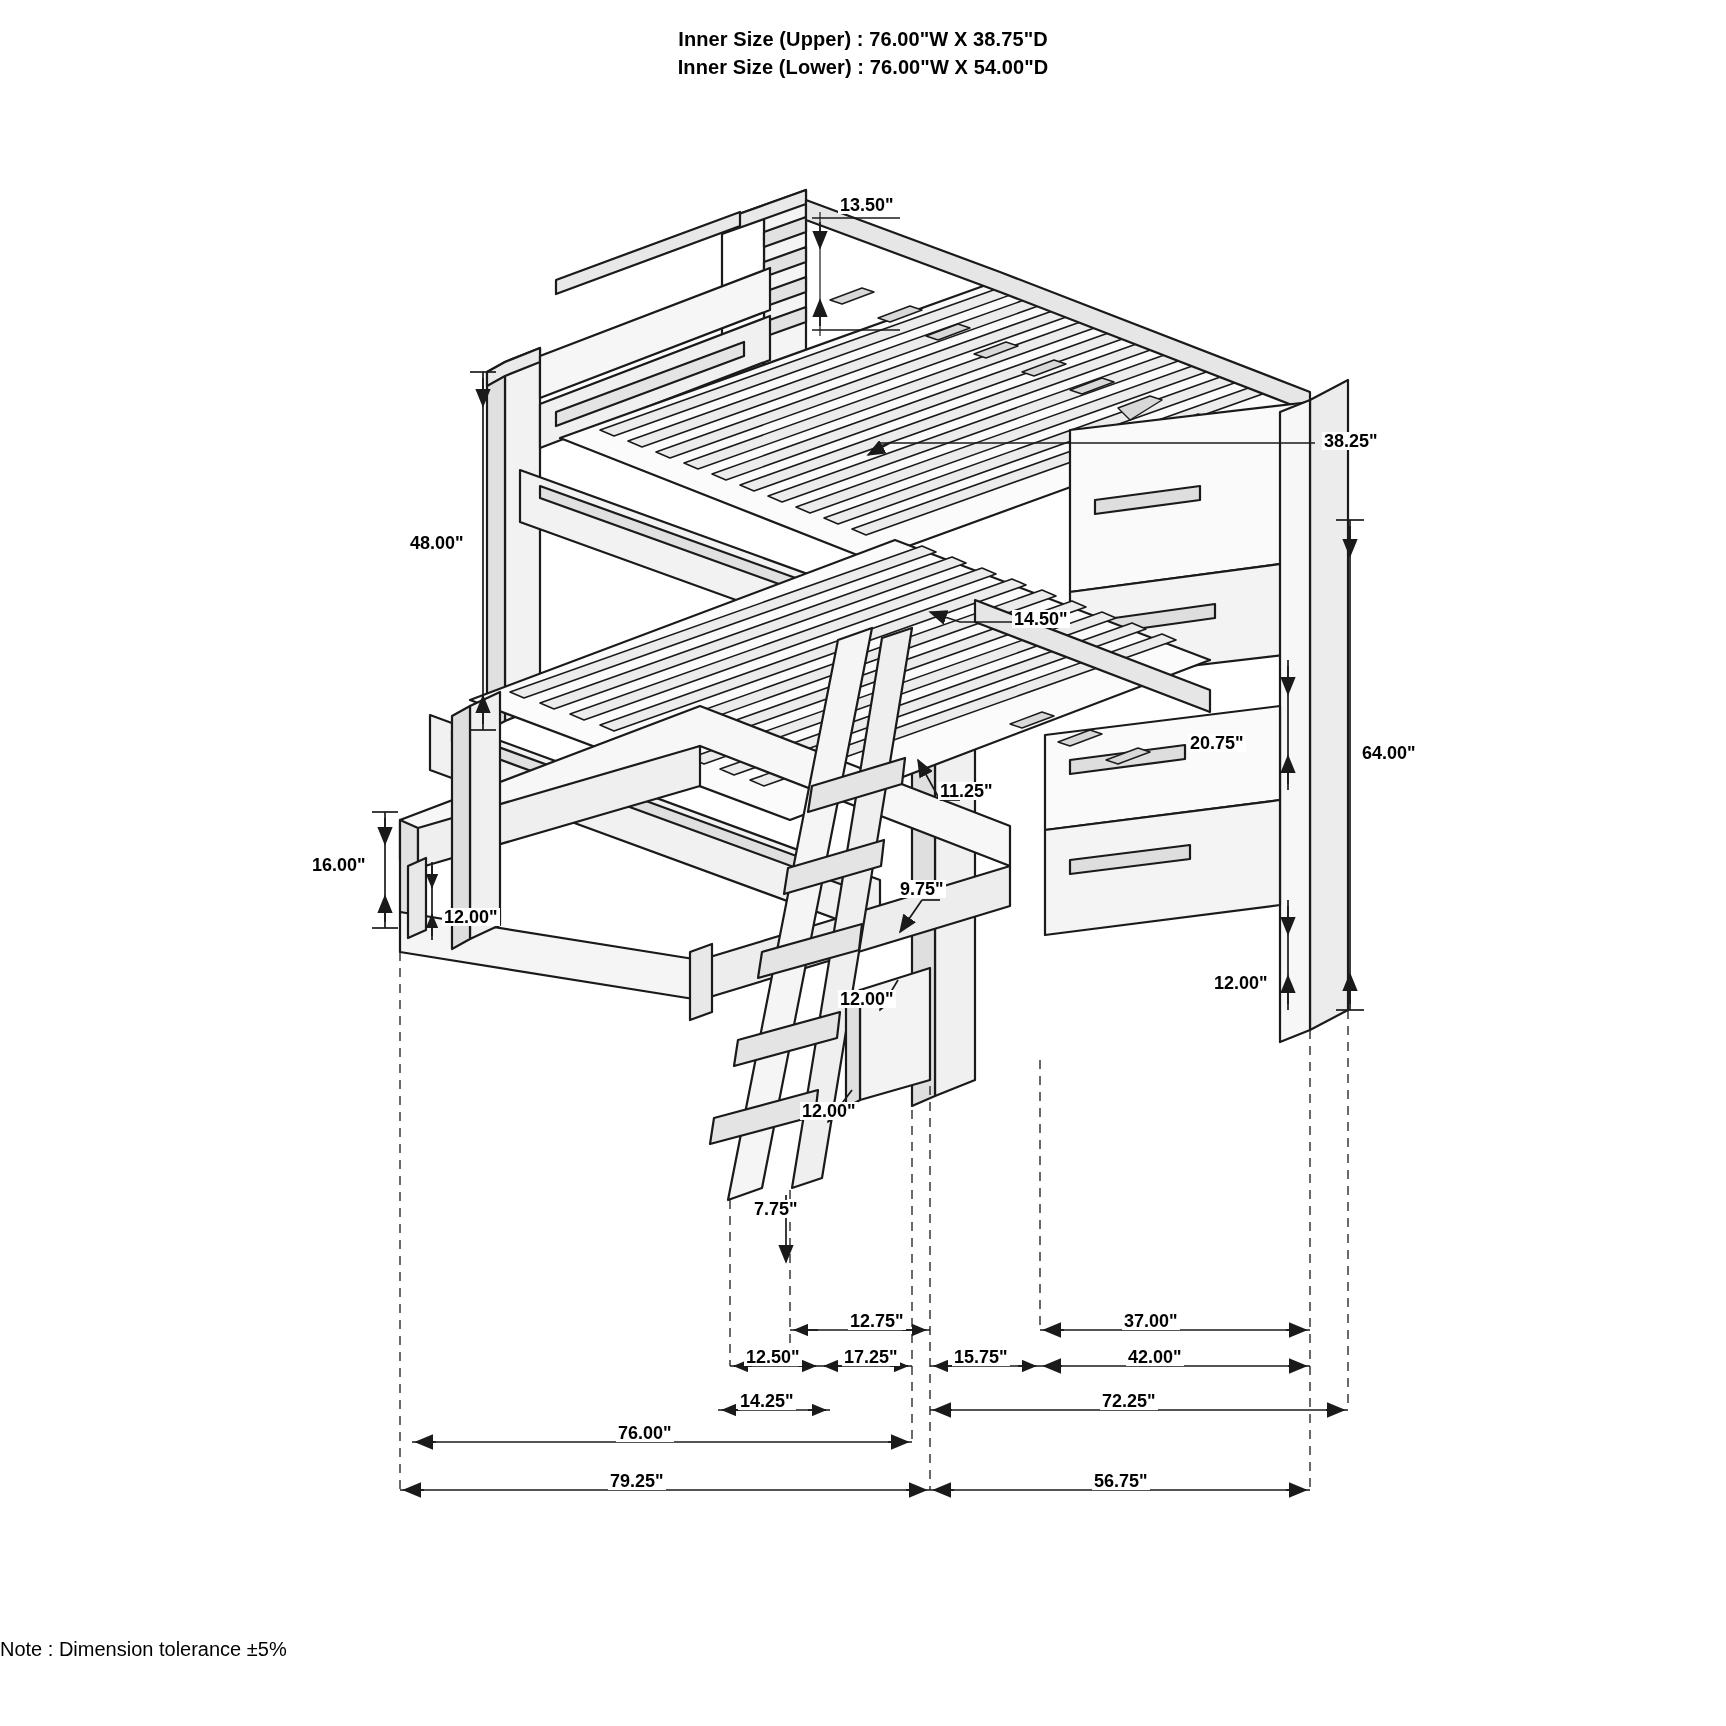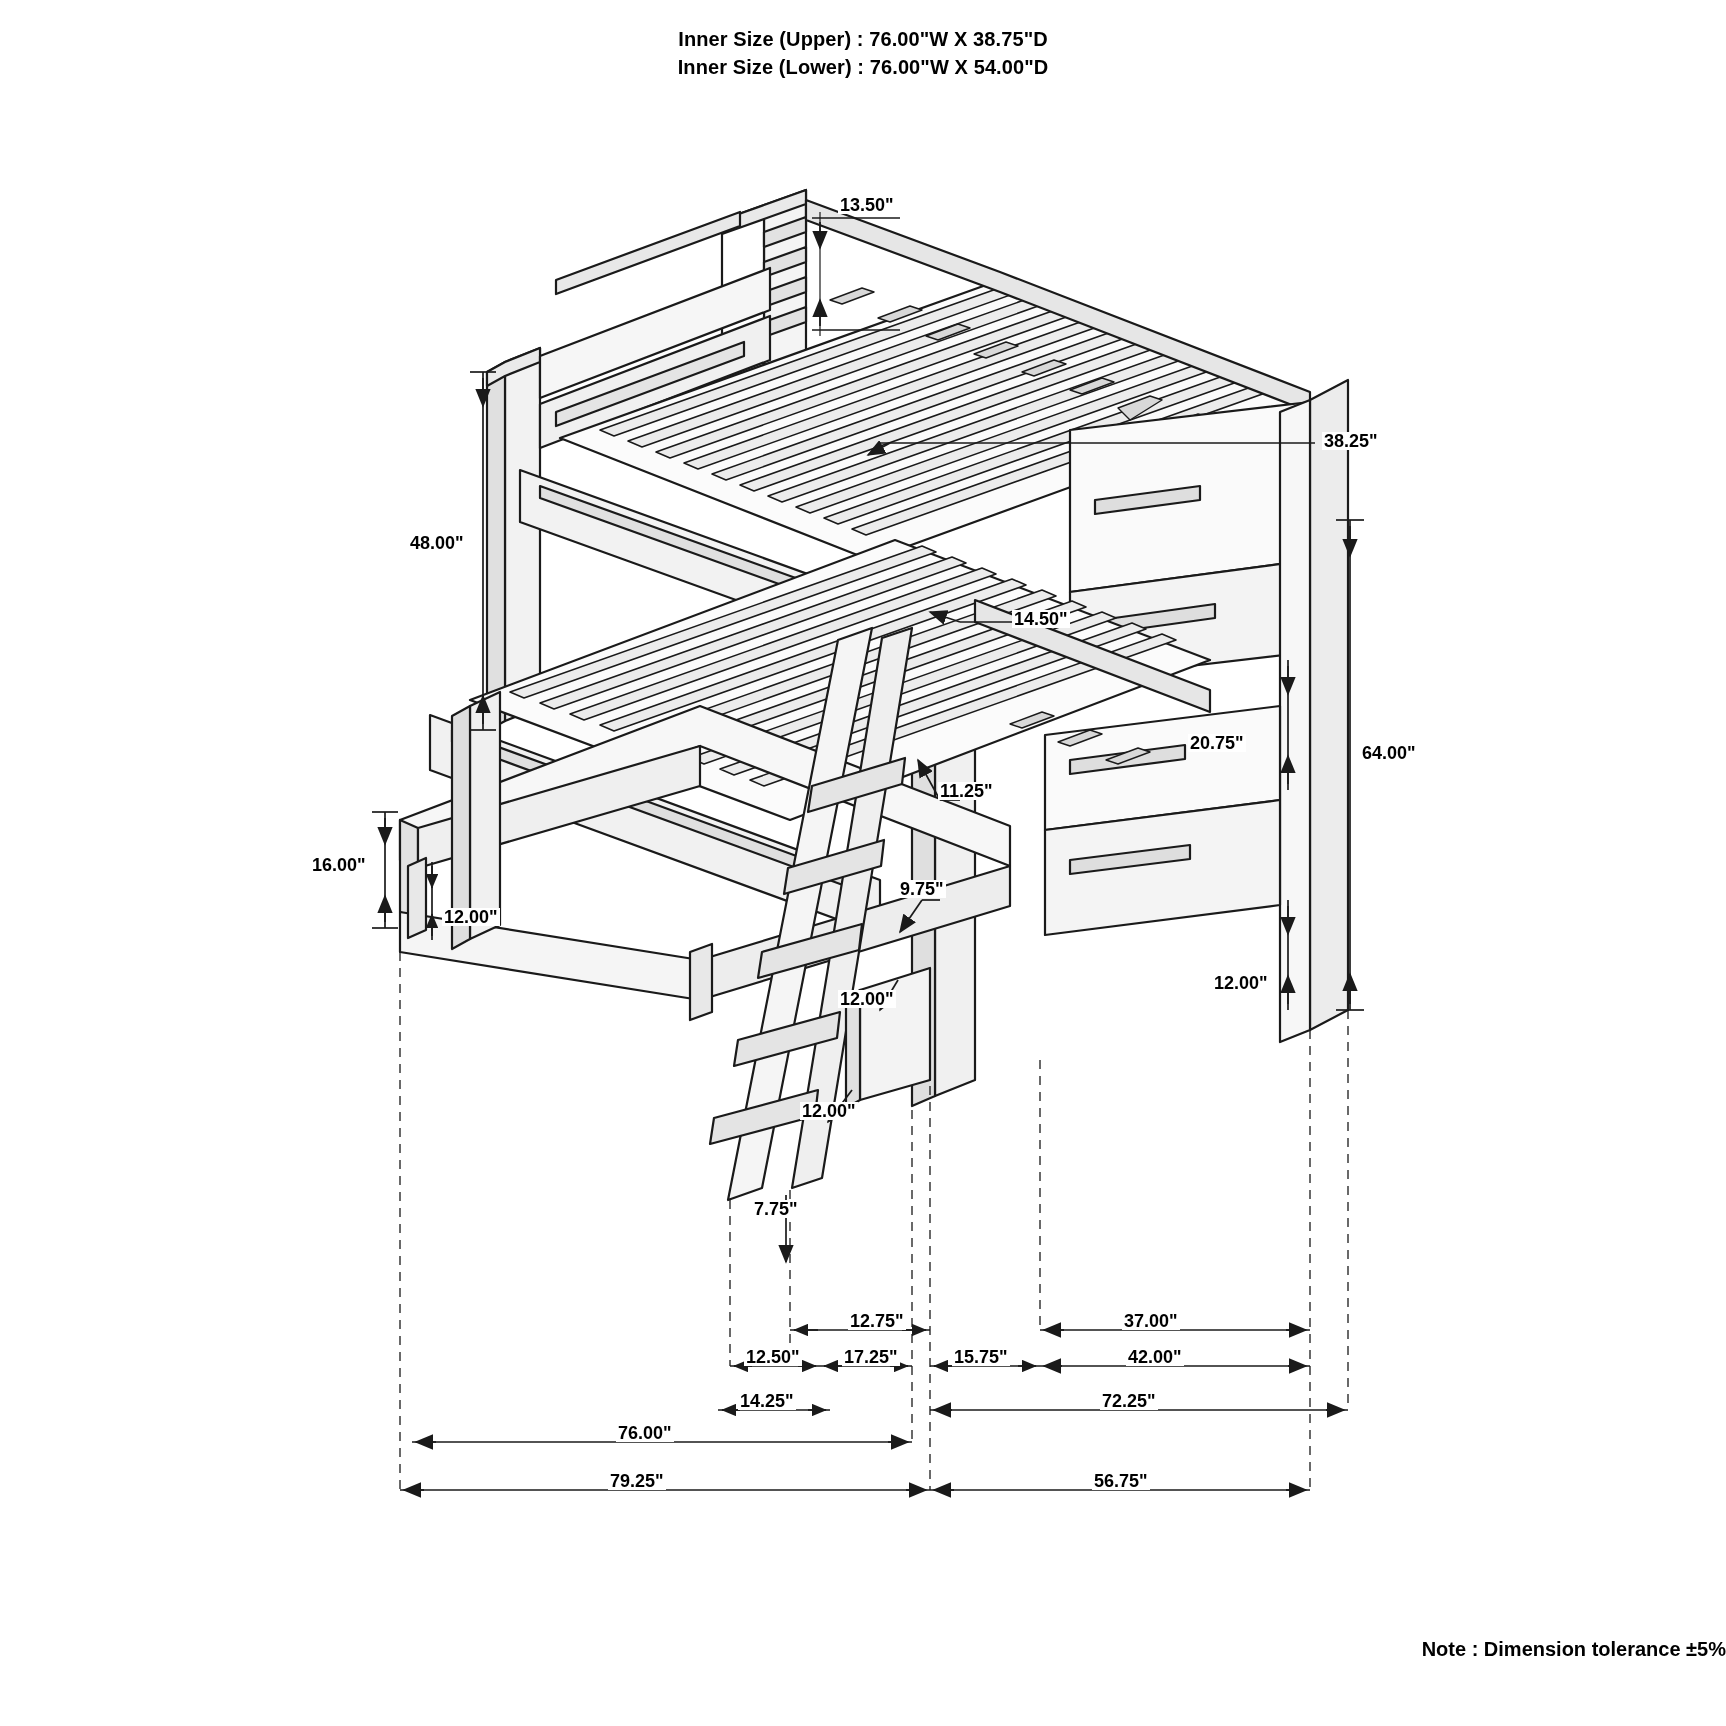--- a/index.html
+++ b/index.html
@@ -18,22 +18,22 @@
     text-align:center;
     font-weight:bold;
     font-size:20px;
     letter-spacing:.1px;
   }
   .hdr.l1{top:28px;}
   .hdr.l2{top:56px;}
   .note{
     position:absolute;
     width:100%;
-    text-align:right;
-    font-weight:bold;
+    text-align:left;
+    font-weight:normal;
     font-size:20px;
     top:1638px;
   }
   svg.draw{position:absolute;left:0;top:0;width:1726px;height:1726px;}
   .dimlbl{
     position:absolute;
     font-weight:bold;
     font-size:18px;
     white-space:nowrap;
     background:#fff;

